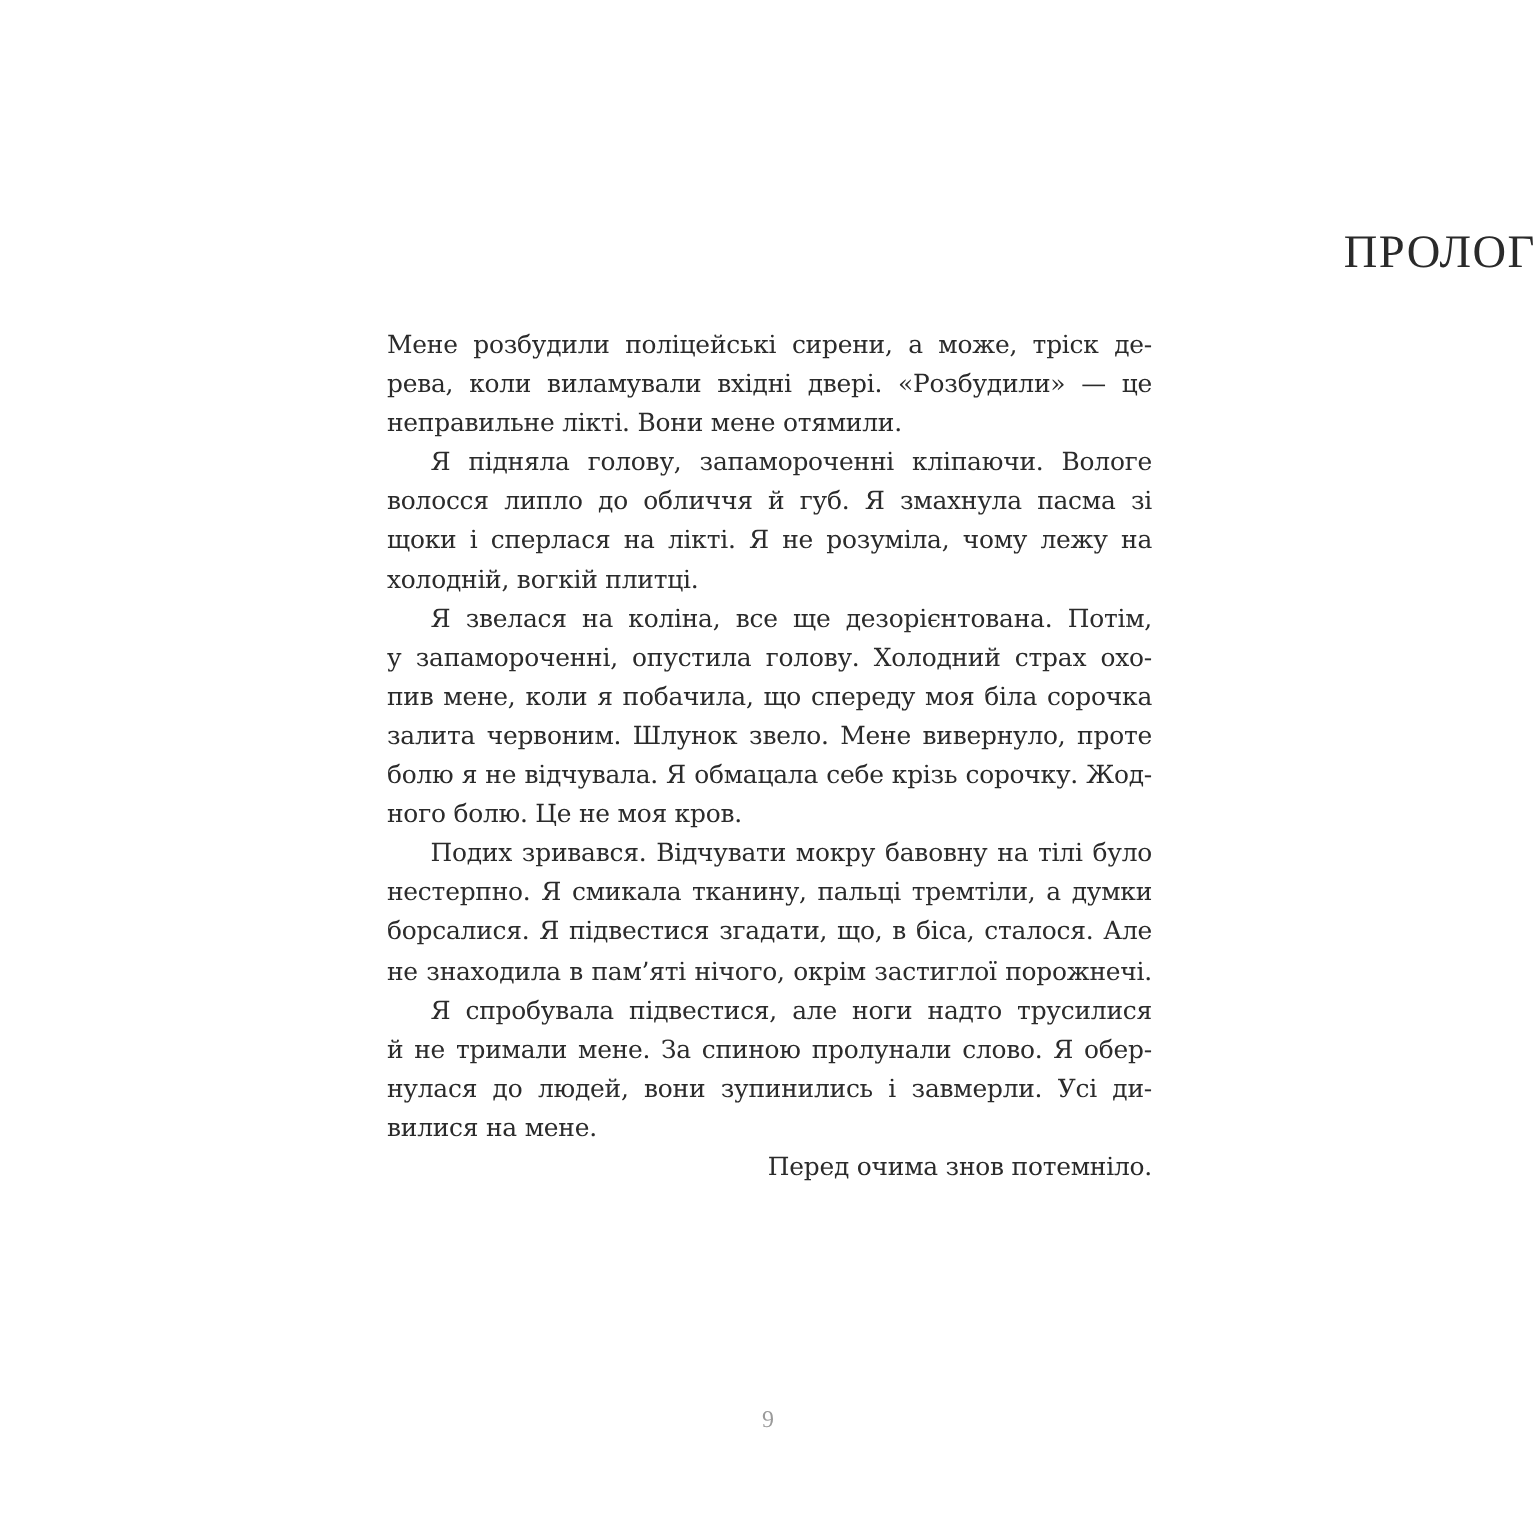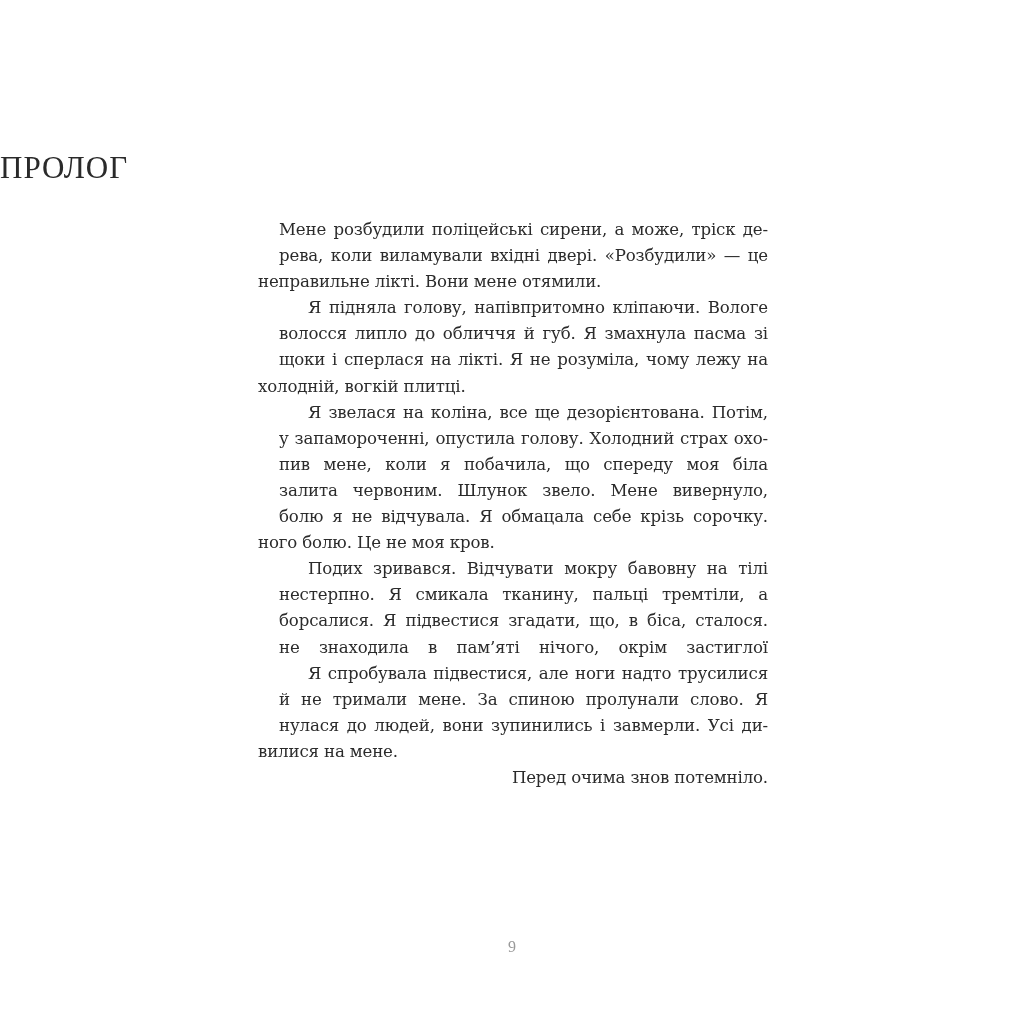--- a/index.html
+++ b/index.html
@@ -18,21 +18,21 @@
     .page {
       position: absolute;
       left: 0; top: 0;
       width: 1024px; height: 1024px;
     }
     .chapter-title {
       position: absolute;
       top: 150px;
       left: 0;
       width: 1024px;
-      text-align: left;
+      text-align: right;
       font-family: "Liberation Serif", "DejaVu Serif", serif;
       font-size: 31px;
       letter-spacing: 1px;
       color: #2a2a2a;
       margin: 0;
       font-weight: normal;
     }
     .body-text {
       position: absolute;
       top: 217px;
@@ -49,21 +49,20 @@
     }
     .line.indent {
       padding-left: 29px;
       text-align: right;
     }
     .line.justify {
       text-align: justify;
       text-align-last: justify;
       white-space: normal;
       overflow: hidden;
-      margin-left: 21px;
     }
     .italic {
     }
     .page-number {
       position: absolute;
       top: 938px;
       left: 0;
       width: 1024px;
       text-align: center;
       font-family: "Liberation Serif", "DejaVu Serif", serif;
@@ -79,21 +78,21 @@
 
   <div class="body-text">
 
     <div>
       <span class="line justify">Мене розбудили поліцейські сирени, а може, тріск де-</span>
       <span class="line justify">рева, коли виламували вхідні двері. «Розбудили» — це</span>
       <span class="line"><span>неправильне лікті. </span><span class="italic">Вони мене отямили.</span></span>
     </div>
 
     <div>
-      <span class="line indent justify">Я підняла голову, напівпритомно кліпаючи. Вологе</span>
+      <span class="line indent justify">Я підняла голову, запамороченні кліпаючи. Вологе</span>
       <span class="line justify">волосся липло до обличчя й губ. Я змахнула пасма зі</span>
       <span class="line justify">щоки і сперлася на лікті. Я не розуміла, чому лежу на</span>
       <span class="line">холодній, вогкій плитці.</span>
     </div>
 
     <div>
       <span class="line indent justify">Я звелася на коліна, все ще дезорієнтована. Потім,</span>
       <span class="line justify">у запамороченні, опустила голову. Холодний страх охо-</span>
       <span class="line justify">пив мене, коли я побачила, що спереду моя біла сорочка</span>
       <span class="line justify">залита червоним. Шлунок звело. Мене вивернуло, проте</span>

